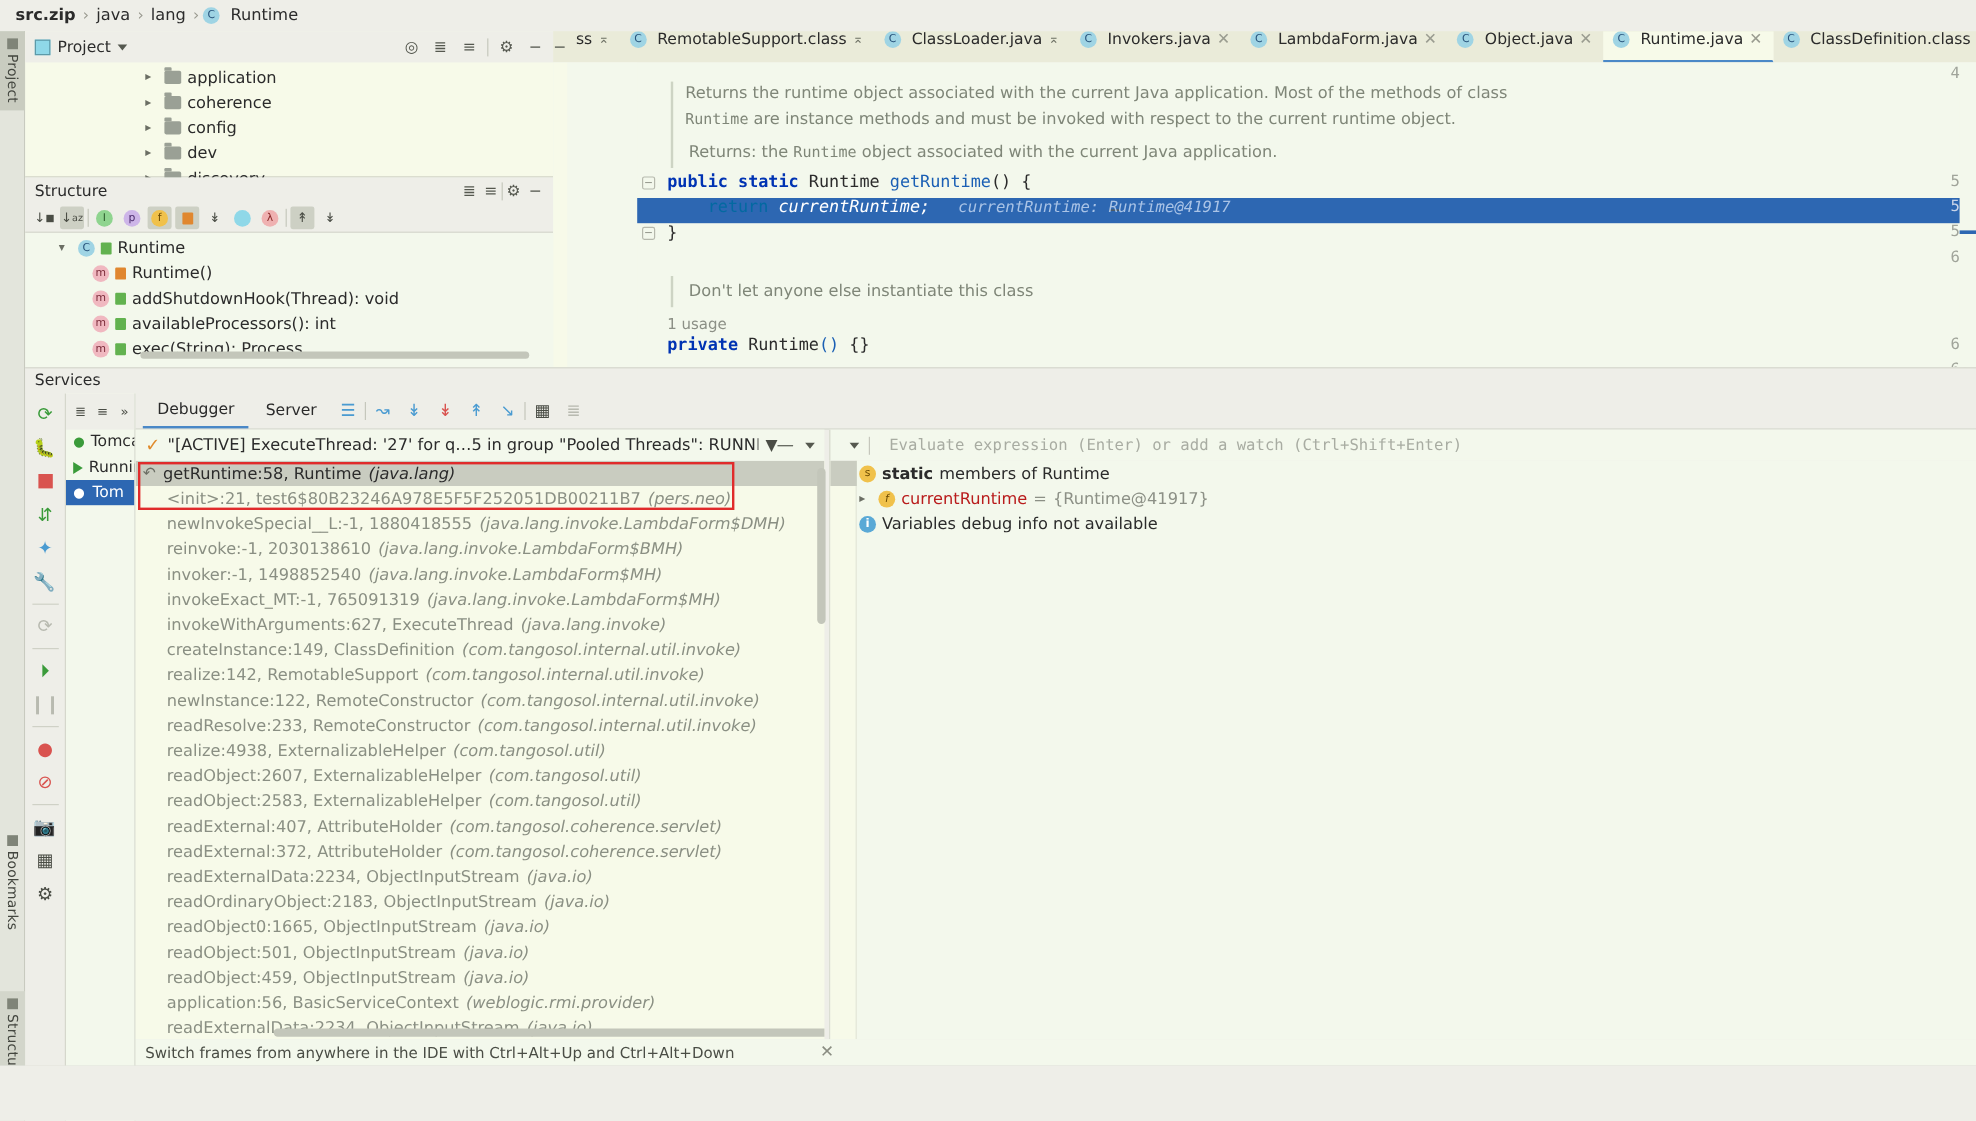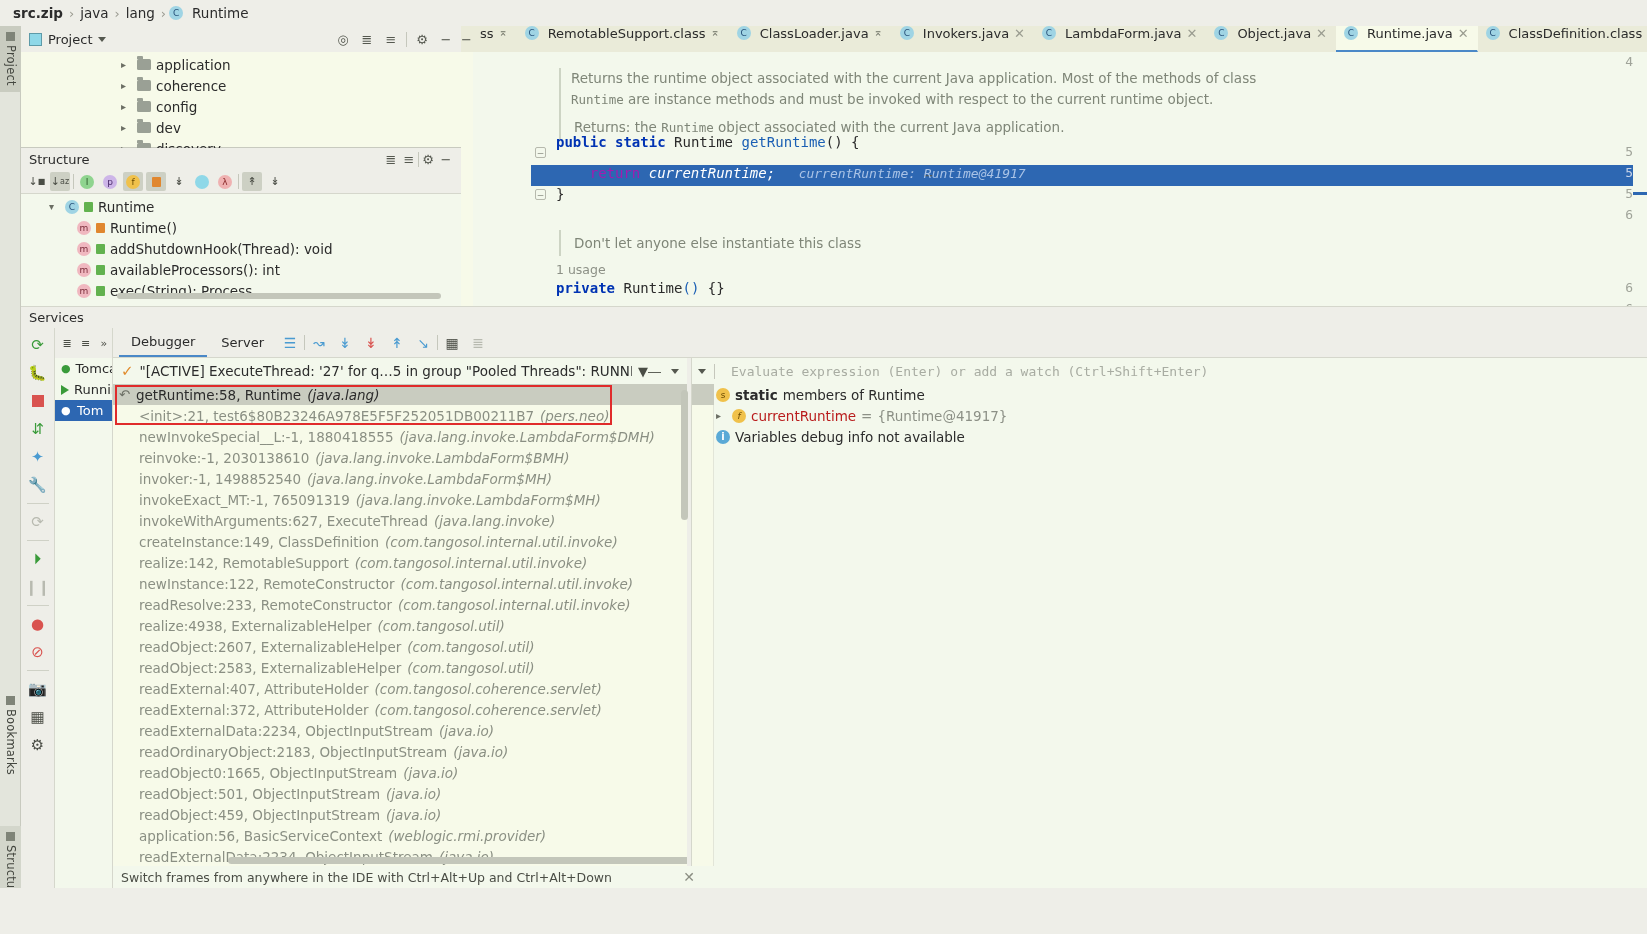--- a/index.html
+++ b/index.html
@@ -231,21 +231,21 @@
     background:#c3c6ba; border-radius: 4px;
   }
   .frames-hscroll {
     position:absolute; left: 115px; bottom: 2px; width: 505px; height: 7px;
     background:#c3c6ba; border-radius: 4px;
   }
 
   
   .eval-bar {
     position: absolute; left: 691px; top: 358px; width: 956px; height: 26px;
-    background: #f3f8ec; display: flex; align-items: center; gap: 8px; padding-left: 6px;
+    background: #f3f8ec; display: flex; align-items: center; gap: 8px; padding-left: 16px;
     border-left: 1px solid #d5d7cc;
   }
   .eval-input {
     flex: 1; height: 22px; background: #f3f8ec; border: none;
     font-family: "DejaVu Sans Mono", monospace; font-size: 13px; color: #a8aca2;
     display: flex; align-items: center; padding-left: 8px;
   }
   .vars-panel {
     position: absolute; left: 691px; top: 384px; width: 956px; height: 482px;
     background: #f3f8ec; border-left: 1px solid #d5d7cc;
@@ -469,26 +469,26 @@
 
     <div class="lineno" style="top:2px;">48</div>
 
     <div class="doc-bar" style="left:98px; top:16px; height:72px;"></div>
     <div class="doc" style="left:110px; top:18px;">Returns the runtime object associated with the current Java application. Most of the methods of class</div>
     <div class="doc" style="left:113px; top:67px;">Returns: the <code>Runtime</code> object associated with the current Java application.</div>
     <div class="doc" style="left:110px; top:39px;"><code>Runtime</code> are instance methods and must be invoked with respect to the current runtime object.</div>
 
     <div class="lineno" style="top:92px;">57</div>
     <div class="fold" style="top:95px;">−</div>
-    <div class="code" style="top:82px;"><span class="kw">public</span> <span class="kw">static</span> <span class="ident">Runtime</span> <span class="mth">getRuntime</span><span class="ident">() {</span></div>
+    <div class="code" style="top:92px;"><span class="kw">public</span> <span class="kw">static</span> <span class="ident">Runtime</span> <span class="mth">getRuntime</span><span class="ident">() {</span></div>
 
     <div class="cur-line" style="top:113px;"></div>
     <div class="lineno" style="top:113px; color:#c7d3e8;">58</div>
     <div class="hl-minus" style="top:118px; left:462px;">−</div>
-    <div class="code" style="top:113px; color:#ffffff;"><span style="color:#a21caf">    return </span><span style="color:#ffffff; font-style:italic">currentRuntime;</span><span class="inlay" style="color:#a9c3e6">&nbsp;&nbsp; currentRuntime: Runtime@41917</span></div>
+    <div class="code" style="top:113px; color:#ffffff;"><span style="color:#0369a1">    return </span><span style="color:#ffffff; font-style:italic">currentRuntime;</span><span class="inlay" style="color:#a9c3e6">&nbsp;&nbsp; currentRuntime: Runtime@41917</span></div>
 
     <div class="lineno" style="top:134px;">59</div>
     <div class="fold" style="top:137px;">−</div>
     <div class="code" style="top:134px;">}</div>
 
     <div class="lineno" style="top:155px;">60</div>
 
     <div class="doc-bar" style="left:98px; top:178px; height:26px;"></div>
     <div class="doc" style="left:113px; top:183px;">Don't let anyone else instantiate this class</div>
 

